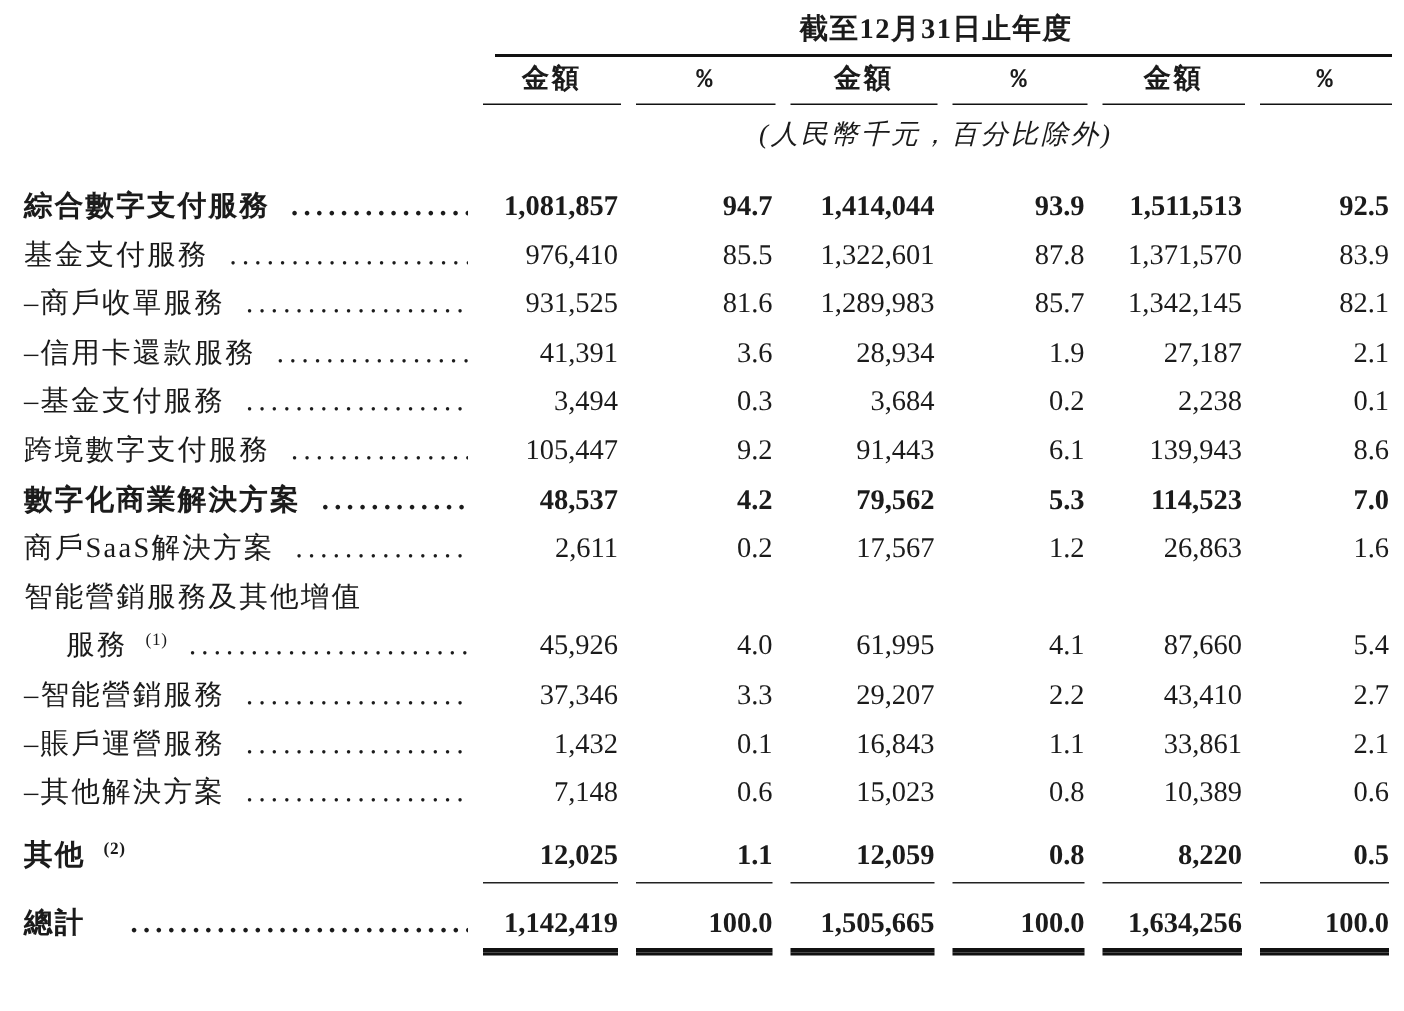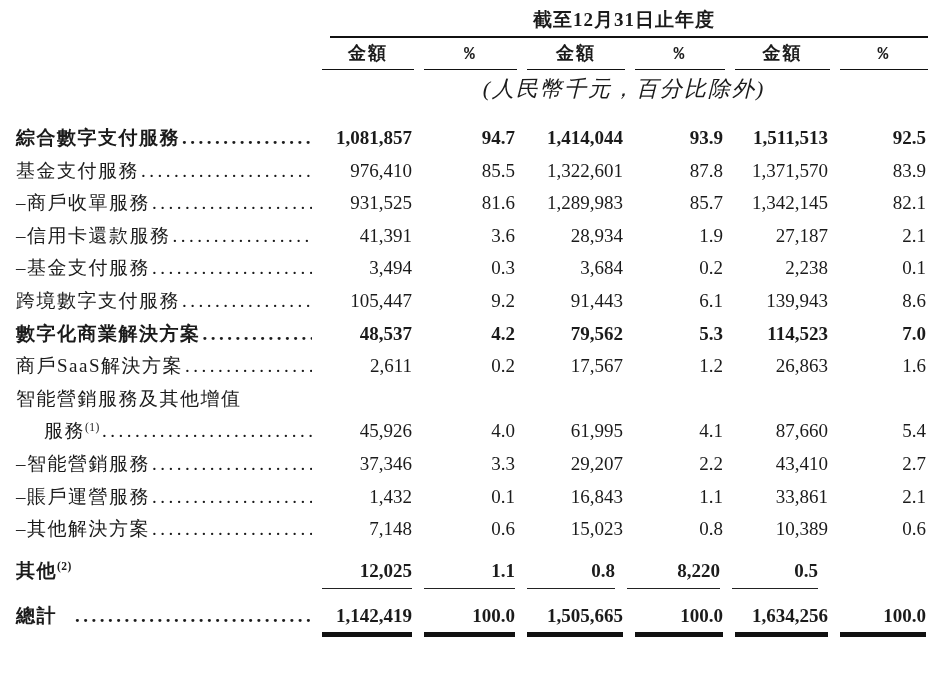--- a/index.html
+++ b/index.html
@@ -5,21 +5,21 @@
   * { margin: 0; padding: 0; box-sizing: border-box; }
   html, body { background: #ffffff; }
   body {
     width: 936px; height: 674px; overflow: hidden;
     font-family: "Liberation Serif", "DejaVu Serif", serif;
     color: #1b1b1b;
   }
   .page { position: relative; width: 936px; height: 600px; padding-top: 8px; }
 
   
-  .c-label { width: 312px; flex: none; }
+  .c-label { width: 312px; flex: none; gap: 12px; }
   .c-a1 { width: 102px; flex: none; }
   .c-p1 { width: 103px; flex: none; }
   .c-a2 { width: 108px; flex: none; }
   .c-p2 { width: 100px; flex: none; }
   .c-a3 { width: 105px; flex: none; }
   .c-p3 { width: 98px;  flex: none; }
 
   
   .title-row { display: flex; }
   .title-span { flex: 1; text-align: center; font-weight: bold; font-size: 19px; letter-spacing: 1px; line-height: 24px; }
@@ -28,21 +28,21 @@
   .year-row { display: flex; margin-top: 2px; }
   .g1 { width: 205px; flex: none; } .g2 { width: 208px; flex: none; } .g3 { width: 203px; flex: none; }
   .yinner { margin-left: 10px; text-align: center; font-weight: bold; font-size: 19px;
             border-bottom: 1.7px solid #111; padding-bottom: 3px; line-height: 22px; }
 
   .colhead-row { display: flex; margin-top: 1px; }
   .hinner { margin-left: 10px; text-align: center; font-weight: bold; font-size: 18px; letter-spacing: 2px;
             border-bottom: 1.7px solid #111; padding: 4px 0 4px; line-height: 22px; font-family: Liberation Mono, monospace; }
 
   .note-row { display: flex; }
-  .note { flex: 1; text-align: center; font-style: italic; font-size: 22px; letter-spacing: 2px; padding-top: 7px; line-height: 24px; }
+  .note { flex: 1; text-align: center; font-style: italic; font-size: 18px; letter-spacing: 2px; padding-top: 7px; line-height: 24px; }
 
   
   .tbody { margin-top: 21px; }
   .trow { display: flex; height: 32.6px; line-height: 32.6px; font-size: 19px; }
   .bold { font-weight: bold; }
 
   .label-cell { display: flex; align-items: baseline; padding-left: 16px; overflow: hidden; }
   .label-cell.indent { padding-left: 44px; }
   .lbl { letter-spacing: 1.5px; white-space: nowrap; }
   .fnote { font-size: 11.5px; position: relative; top: -6.5px; letter-spacing: 0.5px; }
@@ -563,20 +563,26 @@
             <div class="num">12,025</div>
             <div class="sgl"></div>
           </div>
         </div>
         <div class="cell c-p1">
           <div class="inner">
             <div class="num">1.1</div>
             <div class="sgl"></div>
           </div>
         </div>
+        <div class="cell c-a2">
+          <div class="inner">
+            <div class="num">12,059</div>
+            <div class="sgl"></div>
+          </div>
+        </div>
         <div class="cell c-p2">
           <div class="inner">
             <div class="num">0.8</div>
             <div class="sgl"></div>
           </div>
         </div>
         <div class="cell c-a3">
           <div class="inner">
             <div class="num">8,220</div>
             <div class="sgl"></div>

